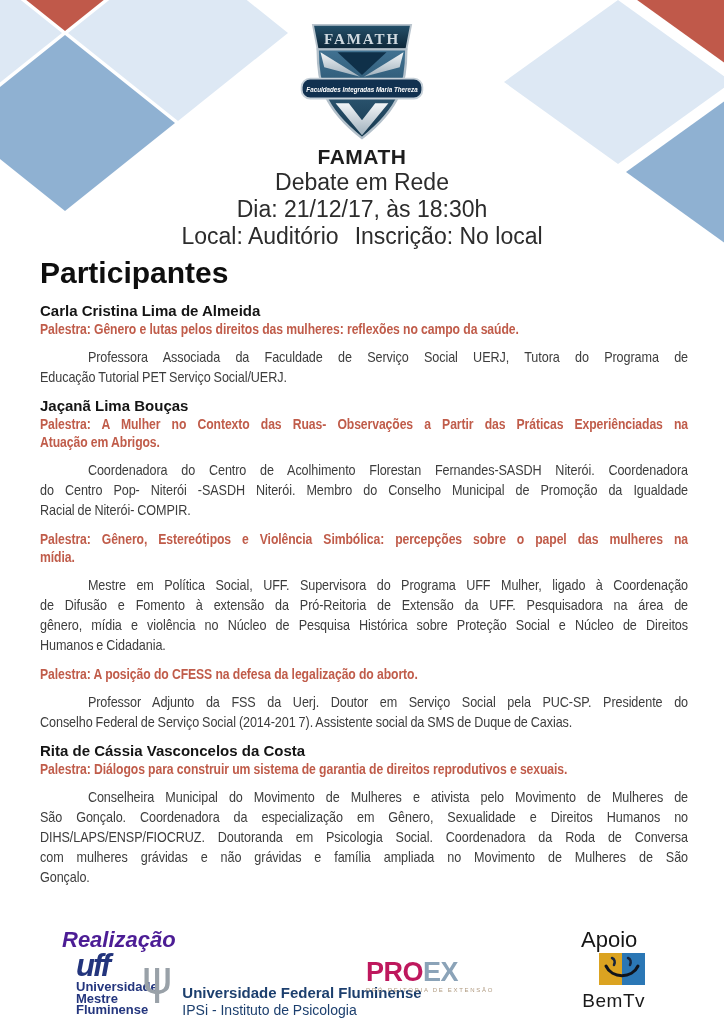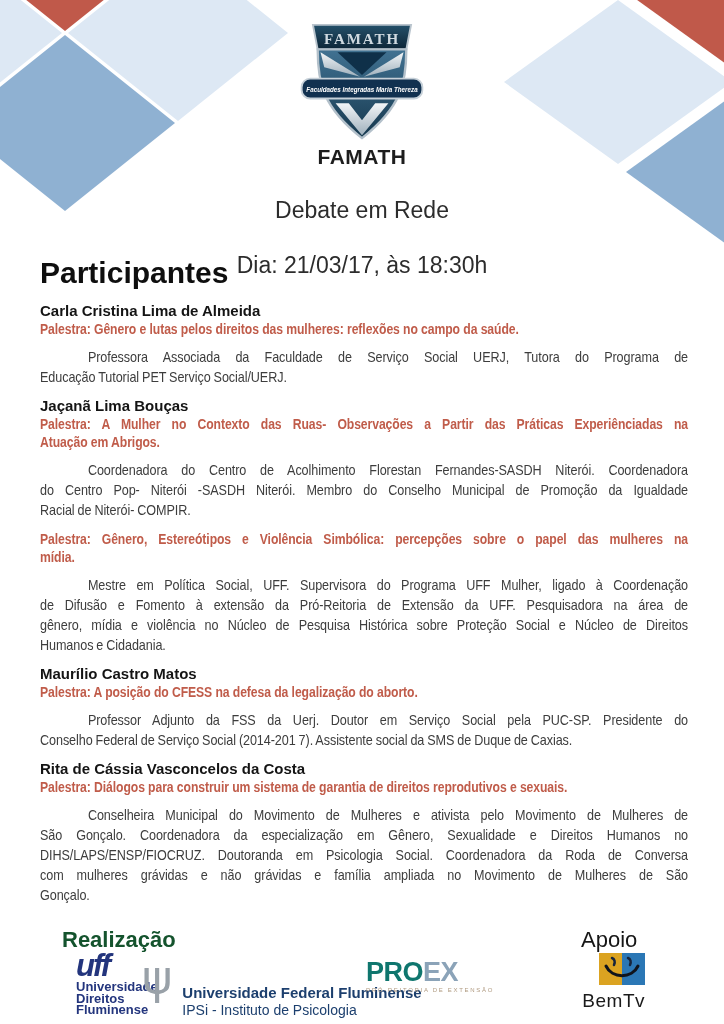--- a/index.html
+++ b/index.html
@@ -21,48 +21,48 @@
   .tl-blue{left:-45px;top:35px;}
   .tr-light{left:504px;top:0px;}
   .tr-red{left:626px;top:-90px;}
   .tr-blue{left:626px;top:90px;}
   
   .header{position:absolute;left:0;top:0;width:724px;text-align:center;}
   .crest{display:block;margin:22px auto 0;}
   .crest-word{font-family:"Liberation Serif",serif;font-weight:bold;font-size:16px;fill:#cfd9e0;letter-spacing:2px;text-anchor:middle;}
   .crest-banner{font-family:"Liberation Sans",sans-serif;font-style:italic;font-weight:bold;font-size:8.5px;fill:#ffffff;text-anchor:middle;}
   .h-title{margin-top:4px;font-size:21px;font-weight:bold;color:#1d1d1d;letter-spacing:.5px;}
-  .h-line{font-size:23px;color:#2c2c2c;line-height:27px;margin-top:28px;}
+  .h-line{font-size:23px;color:#2c2c2c;line-height:27px;}
   .insc{margin-left:16px;}
   
   .content{position:absolute;left:40px;top:256px;width:648px;}
   .section-title{margin:0 0 12px 0;font-size:30px;font-weight:bold;color:#0e0e0e;}
   .pb{margin:0 0 10px 0;}
   .p-name{font-size:15px;font-weight:bold;line-height:18px;color:#141414;}
   .tscale{width:771px;transform:scaleX(0.8405);transform-origin:0 0;}
   .p-talk{margin:0 0 9px 0;}
   .p-talk .tline{font-size:14.5px;font-weight:bold;line-height:18px;color:#c05c4a;letter-spacing:-0.1px;}
   .p-bio .tline{font-size:15px;line-height:20px;color:#3d3d3d;letter-spacing:-0.1px;word-spacing:-0.5px;}
   .j{text-align:justify;text-align-last:justify;}
   .ind{text-indent:57px;}
   
   .footer{position:absolute;left:0;top:925px;width:724px;height:99px;}
-  .realizacao{position:absolute;left:62px;top:2px;font-size:22px;font-weight:bold;color:#14532d;}
+  .realizacao{position:absolute;left:62px;top:2px;font-size:22px;font-weight:bold;color:#4c1d95;font-style:italic;}
   .apoio{position:absolute;left:581px;top:2px;font-size:22px;font-weight:normal;color:#161616;}
   .uff-logo{position:absolute;left:76px;top:26px;width:84px;text-align:left;}
   .uff-word{font-size:31px;font-weight:bold;font-style:italic;letter-spacing:-2px;color:#23357d;line-height:30px;}
   .uff-cap{font-size:13px;font-weight:bold;color:#23357d;line-height:11.5px;}
   .ipsi-logo{position:absolute;left:142px;top:26px;display:flex;align-items:flex-start;}
   .psi-glyph{font-family:"DejaVu Sans",sans-serif;font-size:46px;line-height:52px;color:#99a1a8;}
   .ipsi-text{margin-left:10px;padding-top:8px;}
   .ipsi-l1{font-size:15px;font-weight:bold;color:#1c3f6e;line-height:17px;margin-top:25px;}
   .ipsi-l2{font-size:14px;font-weight:normal;color:#1c3f6e;line-height:16px;margin-top:1px;}
   .proex-logo{position:absolute;left:366px;top:34px;}
   .proex-word{font-size:27px;font-weight:bold;line-height:27px;letter-spacing:-0.5px;}
-  .proex-strong{color:#0f766e;}
+  .proex-strong{color:#be185d;}
   .proex-light{color:#8ba3b8;}
   .proex-sub{font-size:6px;letter-spacing:1.7px;color:#b09a80;margin-top:1px;white-space:nowrap;}
   .bemtv-logo{position:absolute;left:581px;top:28px;width:64px;text-align:right;}
   .bemtv-cap{font-size:19px;color:#1a1a1a;margin-top:1px;letter-spacing:.5px;}
 </style>
 </head>
 <body>
 
 <div class="page">
 
@@ -95,21 +95,22 @@
       <path d="M23,29 L117,29 C117,64 112,90 70,123 C28,90 23,64 23,29 Z" fill="url(#gsteel)" stroke="#b3c0ca" stroke-width="2.5"></path>
       <polygon points="26,32 68,58 30,48" fill="url(#gsilver)"></polygon>
       <polygon points="114,32 110,48 72,58" fill="url(#gsilver)"></polygon>
       <polygon points="44,32 96,32 70,56" fill="#0f3049"></polygon>
       <polygon points="70,120 42,86 56,86 70,104 84,86 98,86" fill="url(#gsilver)"></polygon>
       <rect x="6" y="60" width="128" height="21" rx="9" fill="#113150" stroke="#c6d0d8" stroke-width="2"></rect>
       <text x="70" y="74.5" class="crest-banner" textLength="118" lengthAdjust="spacingAndGlyphs">Faculdades Integradas Maria Thereza</text>
     </svg>
     <div class="h-title">FAMATH</div>
     <div class="h-line">Debate em Rede</div>
-    <div class="h-line">Dia: 21/03/17, às 18:30h</div>
+    <div class="h-line">Dia: 21/12/17, às 18:30h</div>
+    <div class="h-line"><span>Local: Auditório</span><span class="insc">Inscrição: No local</span></div>
   </div>
 
   <div class="content">
     <h2 class="section-title">Participantes</h2>
 
     <div class="pb">
       <div class="p-name">Carla Cristina Lima de Almeida</div>
       <div class="p-talk tscale">
         <div class="tline">Palestra: Gênero e lutas pelos direitos das mulheres: reflexões no campo da saúde.</div>
       </div>
@@ -139,21 +140,20 @@
       </div>
       <div class="p-bio tscale">
         <div class="tline j ind">Mestre em Política Social, UFF. Supervisora do Programa UFF Mulher, ligado à Coordenação</div>
         <div class="tline j">de Difusão e Fomento à extensão da Pró-Reitoria de Extensão da UFF. Pesquisadora na área de</div>
         <div class="tline j">gênero, mídia e violência no Núcleo de Pesquisa Histórica sobre Proteção Social e Núcleo de Direitos</div>
         <div class="tline">Humanos e Cidadania.</div>
       </div>
     </div>
 
     <div class="pb">
-      <div class="p-name">Maurílio Castro Matos</div>
       <div class="p-talk tscale">
         <div class="tline">Palestra: A posição do CFESS na defesa da legalização do aborto.</div>
       </div>
       <div class="p-bio tscale">
         <div class="tline j ind">Professor Adjunto da FSS da Uerj. Doutor em Serviço Social pela PUC-SP. Presidente do</div>
         <div class="tline">Conselho Federal de Serviço Social (2014-201 7). Assistente social da SMS de Duque de Caxias.</div>
       </div>
     </div>
 
     <div class="pb">
@@ -171,21 +171,21 @@
     </div>
   </div>
 
   <div class="footer">
     <div class="realizacao">Realização</div>
     <div class="apoio">Apoio</div>
 
     <div class="uff-logo">
       <div class="uff-word">uff</div>
       <div class="uff-cap">Universidade</div>
-      <div class="uff-cap">Direitos</div>
+      <div class="uff-cap">Mestre</div>
       <div class="uff-cap">Fluminense</div>
     </div>
 
     <div class="ipsi-logo">
       <div class="psi-glyph">ψ</div>
       <div class="ipsi-text">
         <div class="ipsi-l1">Universidade Federal Fluminense</div>
         <div class="ipsi-l2">IPSi - Instituto de Psicologia</div>
       </div>
     </div>

